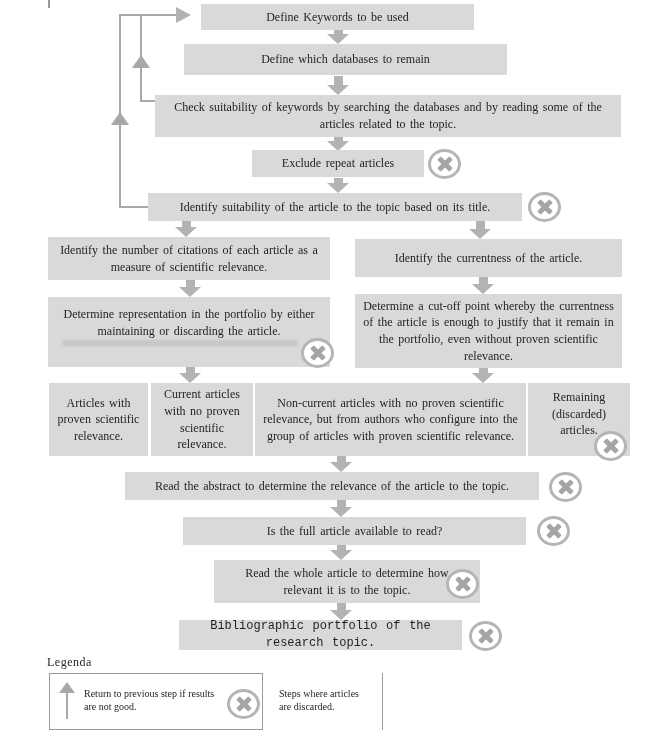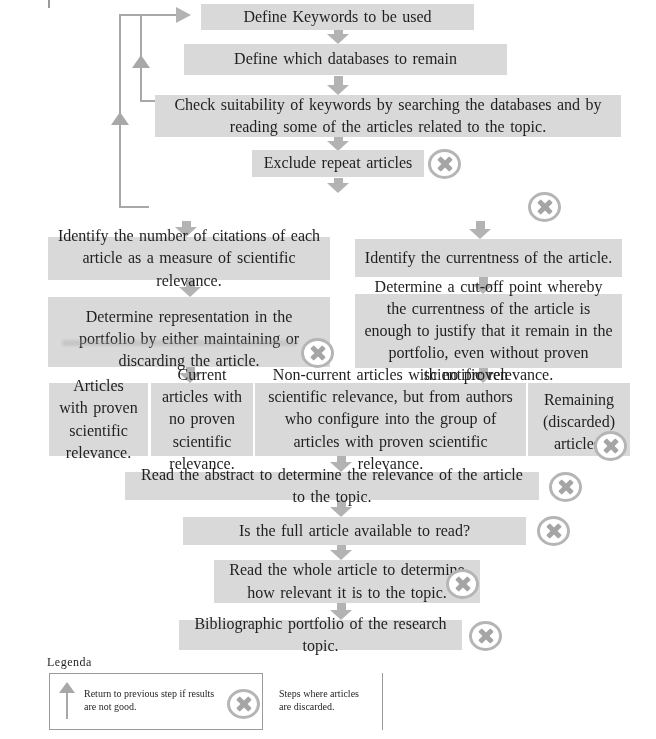--- a/index.html
+++ b/index.html
@@ -4,21 +4,21 @@
 <style>
   html,body{margin:0;padding:0;background:#ffffff;}
   .canvas{
     position:relative;width:656px;height:739px;background:#ffffff;overflow:hidden;
     font-family:"Liberation Serif","DejaVu Serif",serif;color:#1f1f1f;
   }
   
   .box{
     position:absolute;background:#d9d9d9;z-index:1;
     display:flex;align-items:center;justify-content:center;
-    text-align:center;font-size:16px;line-height:1.38;word-spacing:1.5px;
+    text-align:center;font-size:12px;line-height:1.38;word-spacing:1.5px;
     box-sizing:border-box;padding:2px 8px;
   }
   .box.top-align{align-items:flex-start;}
   
   .flow-arrow{position:absolute;width:22px;display:flex;flex-direction:column;align-items:center;z-index:0;}
   .flow-arrow .stem{width:9px;flex:1;background:#b3b3b3;}
   .flow-arrow .head{width:0;height:0;border-left:11px solid transparent;border-right:11px solid transparent;border-top:10px solid #b3b3b3;}
   
   .vline{position:absolute;width:0;border-left:2px solid #a8a8a8;z-index:0;}
   .hline{position:absolute;height:0;border-top:2px solid #a8a8a8;z-index:0;}
@@ -121,20 +121,23 @@
     </div>
 
   <div class="box" style="left:155px;top:95px;width:466px;height:42px;">
       <span>Check suitability of keywords by searching the databases and by reading some of the articles related to the topic.</span>
     </div>
 
   <div class="box" style="left:252px;top:150px;width:172px;height:27px;">
       <span>Exclude repeat articles</span>
     </div>
 
+  <div class="box" style="left:148px;top:193px;width:374px;height:28px;">
+      <span>Identify suitability of the article to the topic based on its title.</span>
+    </div>
 
   <div class="box" style="left:48px;top:237px;width:282px;height:43px;">
       <span>Identify the number of citations of each article as a measure of scientific relevance.</span>
     </div>
 
   <div class="box" style="left:355px;top:239px;width:267px;height:38px;">
       <span>Identify the currentness of the article.</span>
     </div>
 
   <div class="box top-align" style="left:48px;top:297px;width:282px;height:70px;padding-top:9px;">
@@ -164,21 +167,21 @@
     </div>
 
   <div class="box" style="left:183px;top:517px;width:343px;height:28px;">
       <span>Is the full article available to read?</span>
     </div>
 
   <div class="box" style="left:214px;top:560px;width:266px;height:43px;padding:2px 10px;">
       <span>Read the whole article to determine how relevant it is to the topic.</span>
     </div>
 
-  <div class="box" style="left:179px;top:620px;width:283px;height:30px;">
+  <div class="box" style="left:179px;top:620px;width:283px;height:30px;font-family:Liberation Mono, monospace;">
       <span>Bibliographic portfolio of the research topic.</span>
     </div>
 
   <div class="xicon" style="left:428px;top:149px;">
       <div class="bar r45"></div>
       <div class="bar r135"></div>
     </div>
   <div class="xicon" style="left:528px;top:192px;">
       <div class="bar r45"></div>
       <div class="bar r135"></div>

